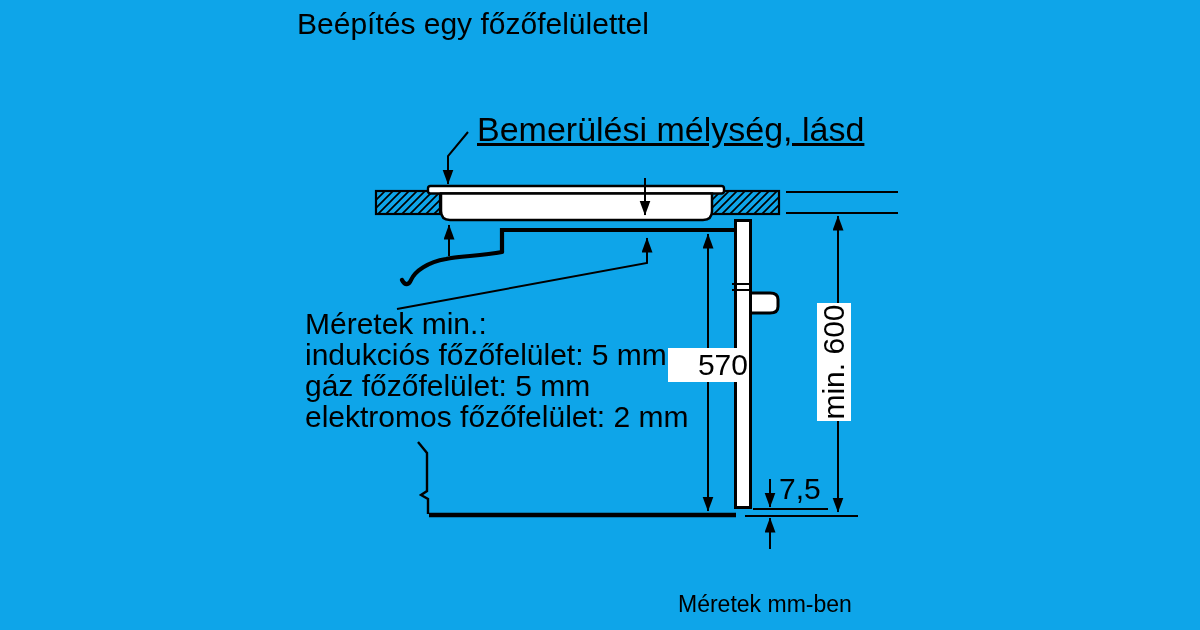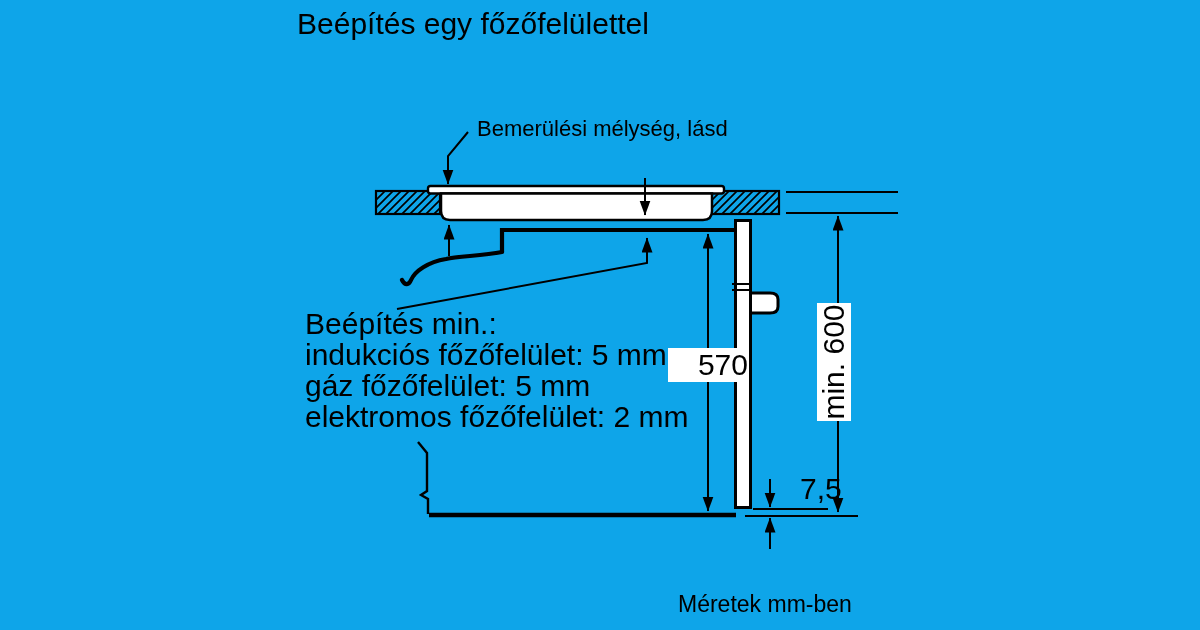--- a/index.html
+++ b/index.html
@@ -3,27 +3,27 @@
 <meta charset="utf-8">
 <style>
   html,body{margin:0;padding:0;background:#fff;}
   .stage{
     position:relative;width:1200px;height:630px;background:#0ea5e9;
     font-family:"Liberation Sans","DejaVu Sans",sans-serif;color:#000;overflow:hidden;
   }
   .stage svg{position:absolute;left:0;top:0;}
   .t{position:absolute;white-space:nowrap;color:#000;}
   .title{left:297px;top:7px;font-size:30px;line-height:34px;}
-  .callout{left:477px;top:113px;font-size:22px;line-height:32px;}
+  .callout{left:477px;top:113px;font-size:34px;line-height:32px;text-decoration:underline;}
   .note{left:305px;top:308px;font-size:30px;line-height:31px;}
   .dim{font-size:30px;line-height:34px;background:#ffffff;}
   .dim-570{left:668px;top:348px;width:80px;text-align:right;}
   .dim-600{left:775px;top:345px;width:118px;height:34px;text-align:center;
            transform:rotate(-90deg);transform-origin:center;}
-  .dim-75{left:800px;top:472px;background:transparent;}
+  .dim-75{left:779px;top:472px;background:transparent;}
   .footer{left:678px;top:587px;font-size:23px;line-height:34px;}
 </style>
 </head>
 <body>
 
 <div class="stage">
 
   <svg width="1200" height="630" viewBox="0 0 1200 630">
     <defs>
       <pattern id="hatch" patternUnits="userSpaceOnUse" width="8" height="8">
@@ -72,21 +72,21 @@
     </g>
   </svg>
 
   <div class="t title">Beépítés egy főzőfelülettel</div>
 
   <div class="t callout">
     <div>Bemerülési mélység, lásd</div>
   </div>
 
   <div class="t note">
-    <div>Beépítés min.:</div>
+    <div>Méretek min.:</div>
     <div>indukciós főzőfelület: 5 mm</div>
     <div>gáz főzőfelület: 5 mm</div>
     <div>elektromos főzőfelület: 2 mm</div>
   </div>
 
   <div class="t dim dim-570">570</div>
   <div class="t dim dim-600">min. 600</div>
   <div class="t dim dim-75">7,5</div>
 
   <div class="t footer">Méretek mm-ben</div>

